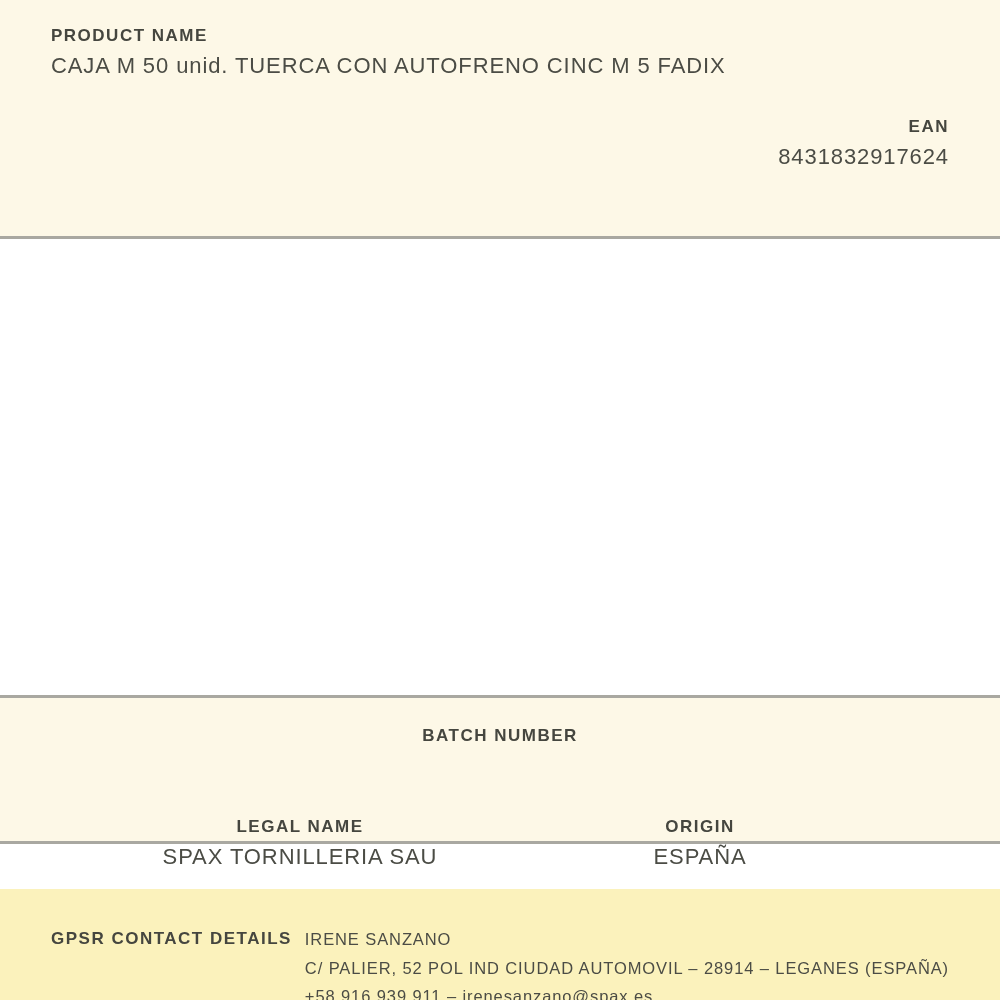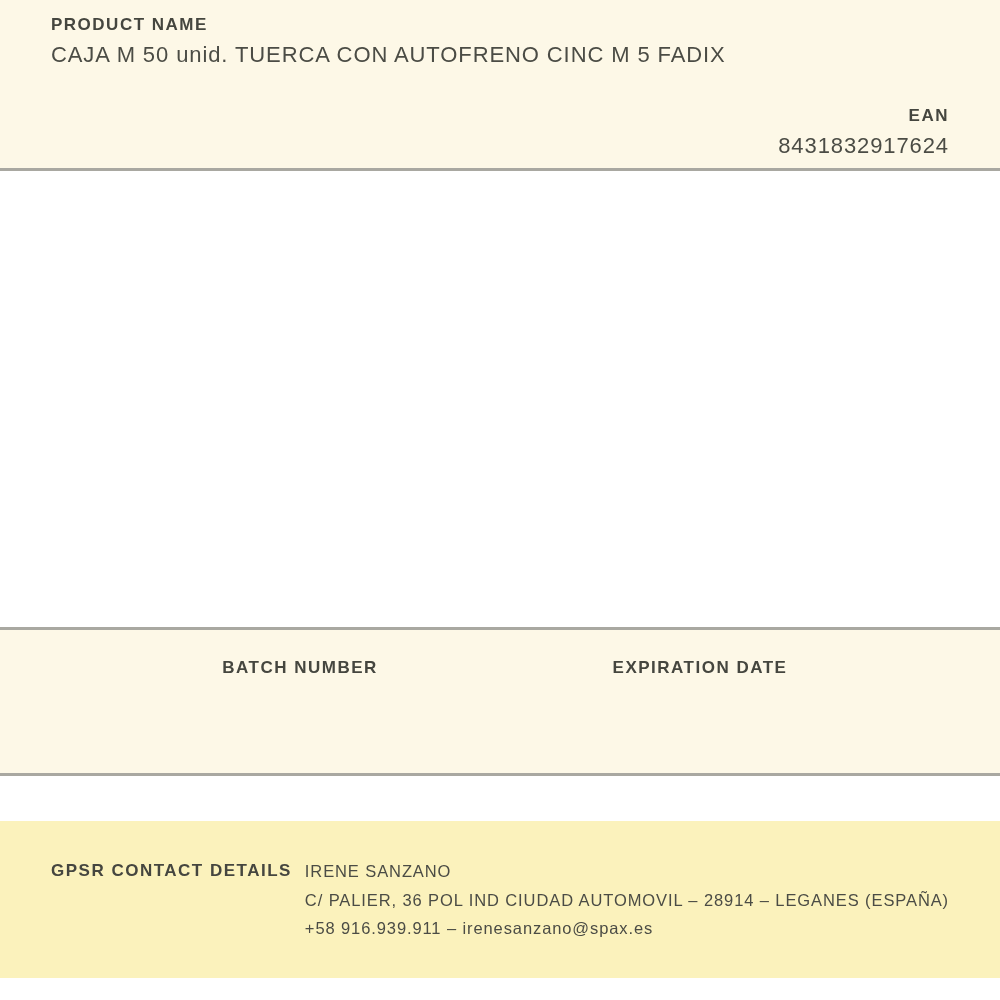--- a/index.html
+++ b/index.html
@@ -22,22 +22,22 @@
     background: var(--divider, #A9A8A1);
     flex: 0 0 auto;
   }
   .section { flex: 0 0 auto; }
   .section-cream { background: var(--cream-background, #FDF8E7); }
   .section-white { background: var(--white-background, #FFFFFF); }
   .section-yellow { background: var(--yellow-background, #FBF2BC); margin-top: 45px; }
 
   
   .section-top {
-    height: 168px;
-    padding: 16px 51px 0 51px;
+    height: 236px;
+    padding: 27px 51px 0 51px;
   }
   .field-label {
     font-size: 17px;
     line-height: 17px;
     font-weight: bold;
     letter-spacing: 1.5px;
     color: var(--label-text, #45463F);
     margin-bottom: 13px;
   }
   .field-value {
@@ -115,33 +115,39 @@
   <section class="section section-white section-empty"></section>
 
   <div class="divider"></div>
 
   <section class="section section-cream section-mid">
     <div class="two-col">
       <div class="col">
         <div class="field-label">BATCH NUMBER</div>
         <div class="field-value"></div>
       </div>
+    </div>
+    <div class="two-col">
       <div class="col">
-        <div class="field-label">EXPIRATION DATE</div>
-        <div class="field-value"></div>
+        <div class="field-label">LEGAL NAME</div>
+        <div class="field-value">SPAX TORNILLERIA SAU</div>
+      </div>
+      <div class="col">
+        <div class="field-label">ORIGIN</div>
+        <div class="field-value">ESPAÑA</div>
       </div>
     </div>
   </section>
 
   <div class="divider"></div>
 
   <section class="section section-yellow section-footer">
     <div class="footer-row">
       <div class="footer-title">GPSR CONTACT DETAILS</div>
       <div class="footer-contact">
         <div>IRENE SANZANO</div>
-        <div>C/ PALIER, 36 POL IND CIUDAD AUTOMOVIL – 28914 – LEGANES (ESPAÑA)</div>
+        <div>C/ PALIER, 52 POL IND CIUDAD AUTOMOVIL – 28914 – LEGANES (ESPAÑA)</div>
         <div>+58 916.939.911 – irenesanzano@spax.es</div>
       </div>
     </div>
   </section>
 
 </div>
 
 </body></html>

